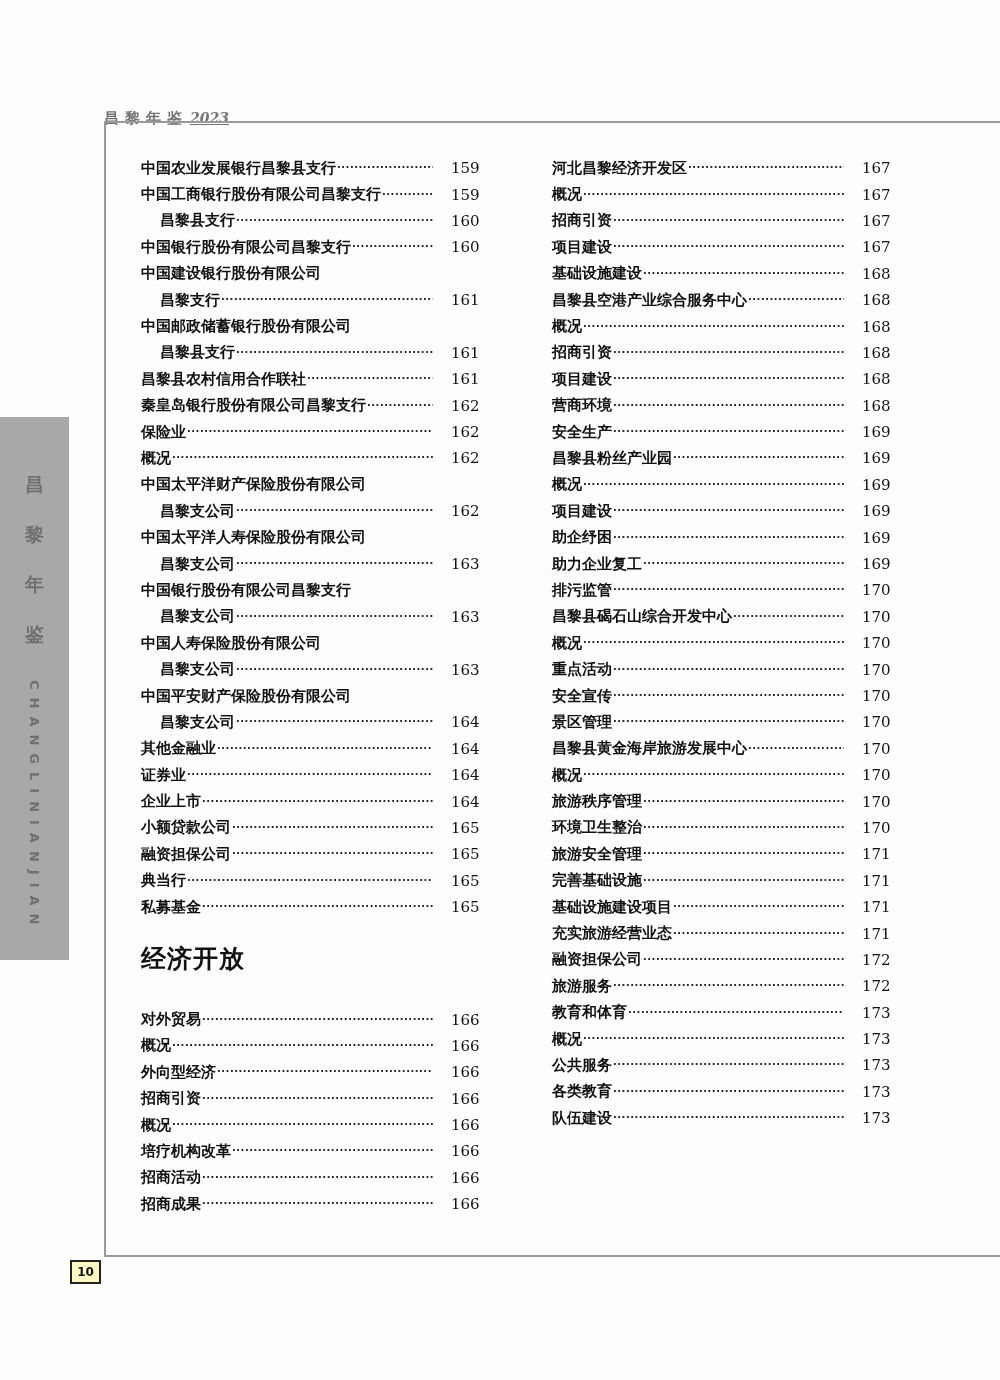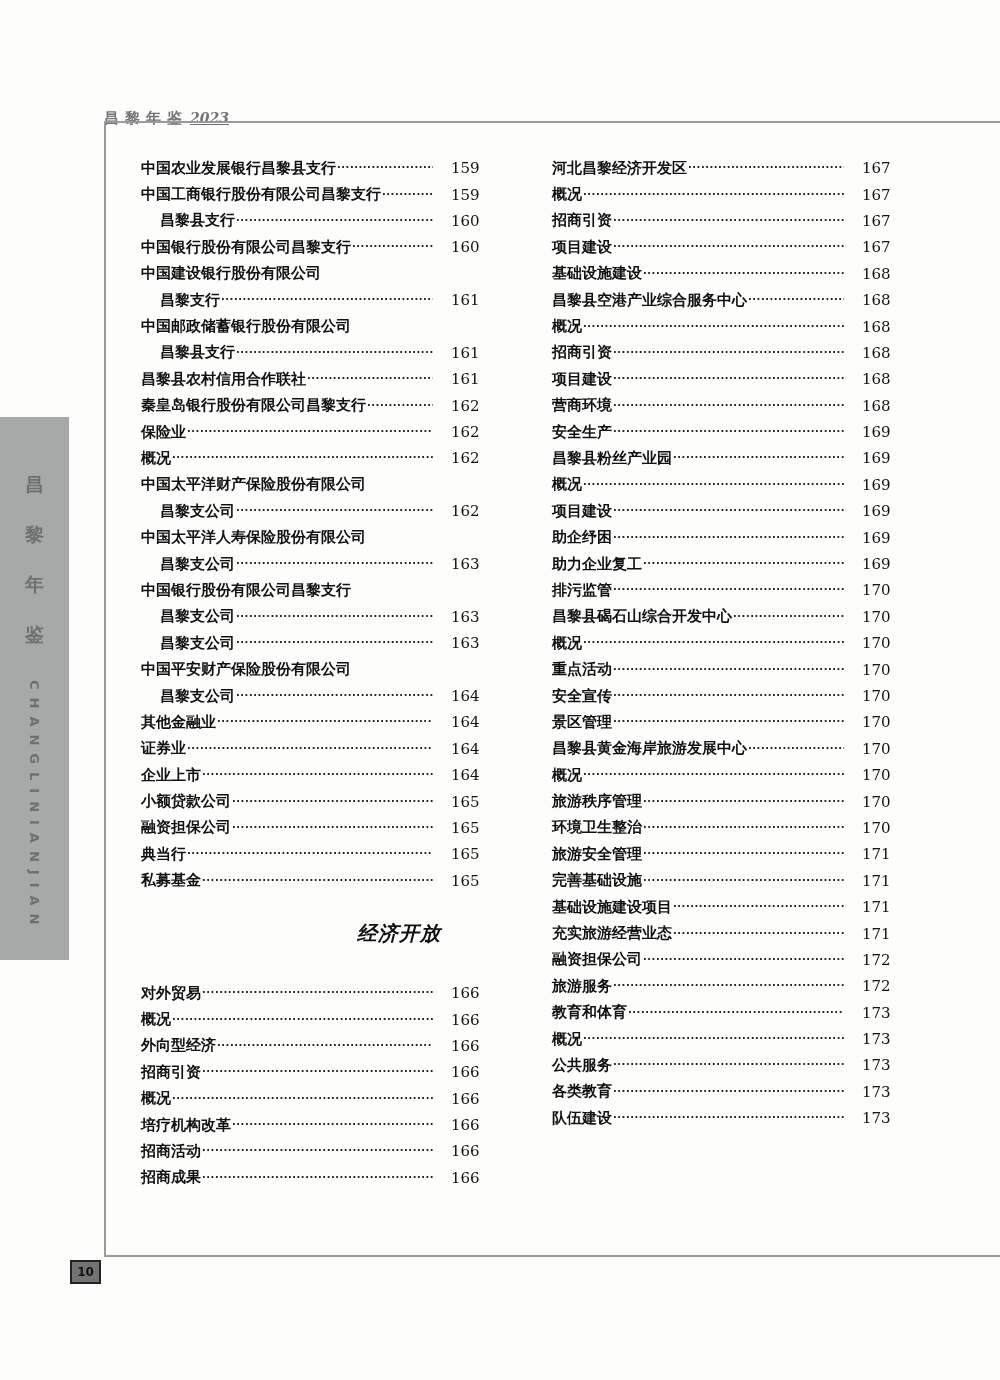--- a/index.html
+++ b/index.html
@@ -44,21 +44,21 @@
     }
     .side-tab .en {
       margin-top: 8px;
       writing-mode: vertical-rl;
       font-family: "DejaVu Sans", sans-serif;
       font-weight: bold; font-size: 13px; letter-spacing: 8px;
       color: #6f7070;
     }
     .page-number {
       position: absolute; left: 70px; top: 1260px; width: 31px; height: 24px;
-      background: #737373; border: 2px solid #222; box-sizing: border-box;
+      background: #fef9c3; border: 2px solid #222; box-sizing: border-box;
       font-family: "DejaVu Sans", sans-serif; font-weight: bold;
       font-size: 12px; text-align: center; line-height: 20px; color: #111;
     }
     .col {
       position: absolute; top: 155px; width: 340px;
     }
     .col.left { left: 141px; }
     .col.right { left: 552px; }
     .entry {
       position: relative; height: 26.4px;
@@ -74,24 +74,23 @@
       margin: 0 18px 0 1px;
     }
     .entry .dots::after {
       content: "······································································································";
     }
     .entry .page {
       width: 30px; text-align: left;
       font-family: "DejaVu Serif", serif; font-size: 15px; font-weight: normal;
     }
     .section-title {
-      text-align: right; font-size: 20px; font-weight: bold;
+      text-align: left; font-size: 25px; font-weight: bold;
       letter-spacing: 1px;
       margin-right: 40px;
-      font-style: italic;
     }
     .col.left .section-title { height: 78px; line-height: 62px; padding-top: 8px; }
     .col.right .section-title { height: 82px; line-height: 76px; padding-top: 12px; }
   </style>
 </head>
 <body>
 
 <div class="running-header">
   <span>昌黎年鉴</span><span class="year">2023</span>
 </div>
@@ -185,20 +184,23 @@
         <span class="page">163</span>
       </div>
       <div class="entry">
         <span class="title">中国银行股份有限公司昌黎支行</span>
       </div>
       <div class="entry indent">
         <span class="title">昌黎支公司</span>
         <span class="dots"></span>
         <span class="page">163</span>
       </div>
+      <div class="entry">
+        <span class="title">中国人寿保险股份有限公司</span>
+      </div>
       <div class="entry indent">
         <span class="title">昌黎支公司</span>
         <span class="dots"></span>
         <span class="page">163</span>
       </div>
       <div class="entry">
         <span class="title">中国平安财产保险股份有限公司</span>
       </div>
       <div class="entry indent">
         <span class="title">昌黎支公司</span>

